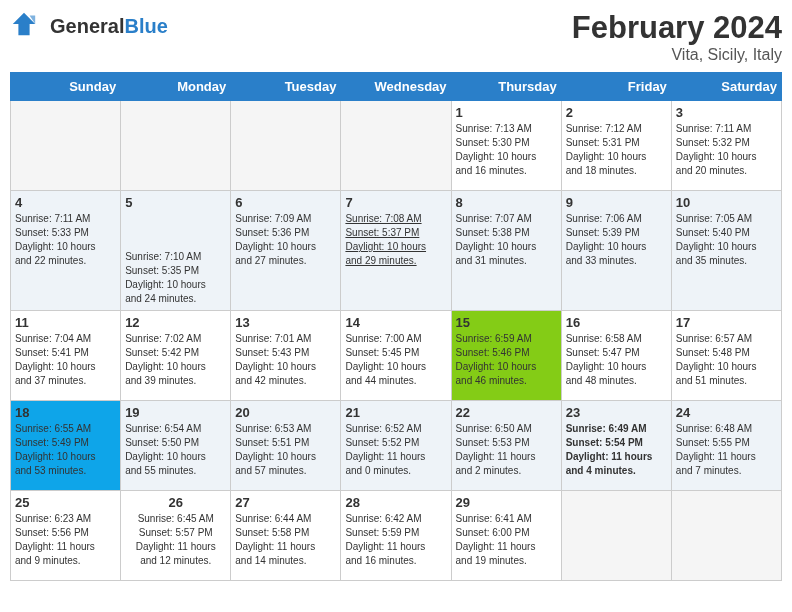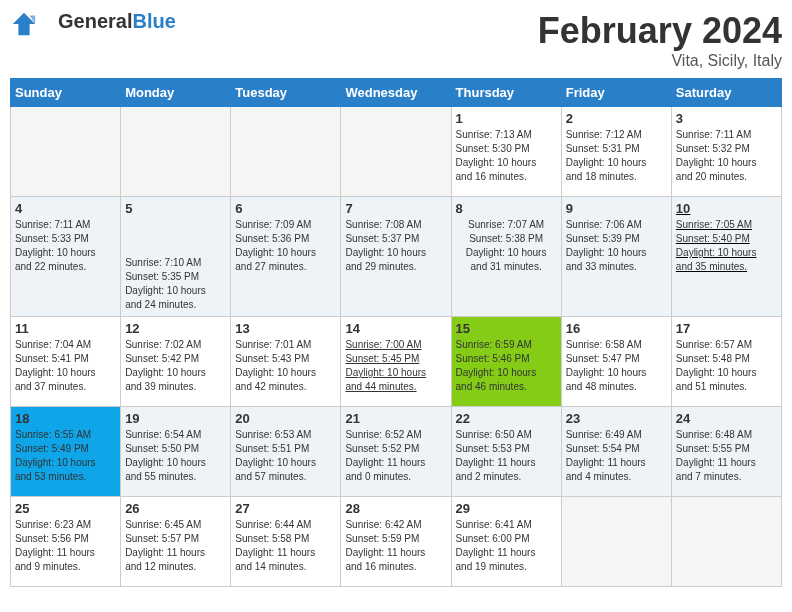--- a/index.html
+++ b/index.html
@@ -11,51 +11,51 @@
       padding: 10px;
     }
     .header {
       display: flex;
       justify-content: space-between;
       align-items: flex-start;
       margin-bottom: 8px;
     }
     .logo {
       display: flex;
-      align-items: flex-start;
-      gap: 20px;
+      align-items: flex-end;
+      gap: 12px;
     }
     .logo-icon {
       width: 28px;
       height: 28px;
     }
     .title-block {
       text-align: right;
     }
     .calendar-title {
-      font-size: 36px;
+      font-size: 31px;
       font-weight: bold;
       color: #333;
     }
     .calendar-subtitle {
       font-size: 16px;
       color: #555;
     }
     table {
       width: 100%;
       border-collapse: collapse;
       table-layout: fixed;
     }
     .day-header {
       background-color: #2a7fc9;
       color: #fff;
       font-size: 13px;
       font-weight: bold;
       padding: 6px 4px;
-      text-align: left;
+      text-align: right;
       border: 1px solid #2a7fc9;
     }
     td.day-cell {
       border: 1px solid #ccc;
       vertical-align: top;
       padding: 4px 4px;
       min-height: 90px;
       height: 90px;
       background: #fff;
     }
@@ -151,40 +151,40 @@
         </td>
         <td class="day-cell" style="background: rgb(238, 243, 248);">
           <span class="day-num">6</span>
           <div class="day-info" style="white-space: pre-line;">Sunrise: 7:09 AM
 Sunset: 5:36 PM
 Daylight: 10 hours
 and 27 minutes.</div>
         </td>
         <td class="day-cell" style="background: rgb(238, 243, 248);">
           <span class="day-num">7</span>
-          <div class="day-info" style="white-space: pre-line;">Sunrise: 7:08 AM
+          <div class="day-info" style="white-space: pre-line; text-decoration: underline;">Sunrise: 7:08 AM
 Sunset: 5:37 PM
 Daylight: 10 hours
 and 29 minutes.</div>
         </td>
         <td class="day-cell" style="background: rgb(238, 243, 248);">
           <span class="day-num">8</span>
-          <div class="day-info" style="white-space: pre-line; text-align: center;">Sunrise: 7:07 AM
+          <div class="day-info" style="white-space: pre-line;">Sunrise: 7:07 AM
 Sunset: 5:38 PM
 Daylight: 10 hours
 and 31 minutes.</div>
         </td>
         <td class="day-cell" style="background: rgb(238, 243, 248);">
           <span class="day-num">9</span>
           <div class="day-info" style="white-space: pre-line;">Sunrise: 7:06 AM
 Sunset: 5:39 PM
 Daylight: 10 hours
 and 33 minutes.</div>
         </td>
-        <td class="day-cell" style="background: rgb(238, 243, 248); text-decoration: underline;">
+        <td class="day-cell" style="background: rgb(238, 243, 248);">
           <span class="day-num">10</span>
           <div class="day-info" style="white-space: pre-line;">Sunrise: 7:05 AM
 Sunset: 5:40 PM
 Daylight: 10 hours
 and 35 minutes.</div>
         </td>
       </tr>
       <tr>
         <td class="day-cell" style="background: rgb(255, 255, 255);">
           <span class="day-num">11</span>
@@ -202,21 +202,21 @@
         </td>
         <td class="day-cell" style="background: rgb(255, 255, 255);">
           <span class="day-num">13</span>
           <div class="day-info" style="white-space: pre-line;">Sunrise: 7:01 AM
 Sunset: 5:43 PM
 Daylight: 10 hours
 and 42 minutes.</div>
         </td>
         <td class="day-cell" style="background: rgb(255, 255, 255);">
           <span class="day-num">14</span>
-          <div class="day-info" style="white-space: pre-line; text-decoration: underline;">Sunrise: 7:00 AM
+          <div class="day-info" style="white-space: pre-line;">Sunrise: 7:00 AM
 Sunset: 5:45 PM
 Daylight: 10 hours
 and 44 minutes.</div>
         </td>
         <td class="day-cell" style="background: #84cc16;">
           <span class="day-num">15</span>
           <div class="day-info" style="white-space: pre-line;">Sunrise: 6:59 AM
 Sunset: 5:46 PM
 Daylight: 10 hours
 and 46 minutes.</div>
@@ -267,42 +267,42 @@
         </td>
         <td class="day-cell" style="background: rgb(238, 243, 248);">
           <span class="day-num">22</span>
           <div class="day-info" style="white-space: pre-line;">Sunrise: 6:50 AM
 Sunset: 5:53 PM
 Daylight: 11 hours
 and 2 minutes.</div>
         </td>
         <td class="day-cell" style="background: rgb(238, 243, 248);">
           <span class="day-num">23</span>
-          <div class="day-info" style="white-space: pre-line;">Sunrise: 6:49 AM
+          <div class="day-info" style="white-space: pre-line; font-weight: bold;">Sunrise: 6:49 AM
 Sunset: 5:54 PM
 Daylight: 11 hours
 and 4 minutes.</div>
         </td>
         <td class="day-cell" style="background: rgb(238, 243, 248);">
           <span class="day-num">24</span>
           <div class="day-info" style="white-space: pre-line;">Sunrise: 6:48 AM
 Sunset: 5:55 PM
 Daylight: 11 hours
 and 7 minutes.</div>
         </td>
       </tr>
       <tr>
         <td class="day-cell" style="background: rgb(255, 255, 255);">
           <span class="day-num">25</span>
           <div class="day-info" style="white-space: pre-line;">Sunrise: 6:23 AM
 Sunset: 5:56 PM
 Daylight: 11 hours
 and 9 minutes.</div>
         </td>
-        <td class="day-cell" style="background: rgb(255, 255, 255);">
+        <td class="day-cell" style="background: rgb(255, 255, 255); text-align: center;">
           <span class="day-num">26</span>
           <div class="day-info" style="white-space: pre-line;">Sunrise: 6:45 AM
 Sunset: 5:57 PM
 Daylight: 11 hours
 and 12 minutes.</div>
         </td>
         <td class="day-cell" style="background: rgb(255, 255, 255);">
           <span class="day-num">27</span>
           <div class="day-info" style="white-space: pre-line;">Sunrise: 6:44 AM
 Sunset: 5:58 PM

